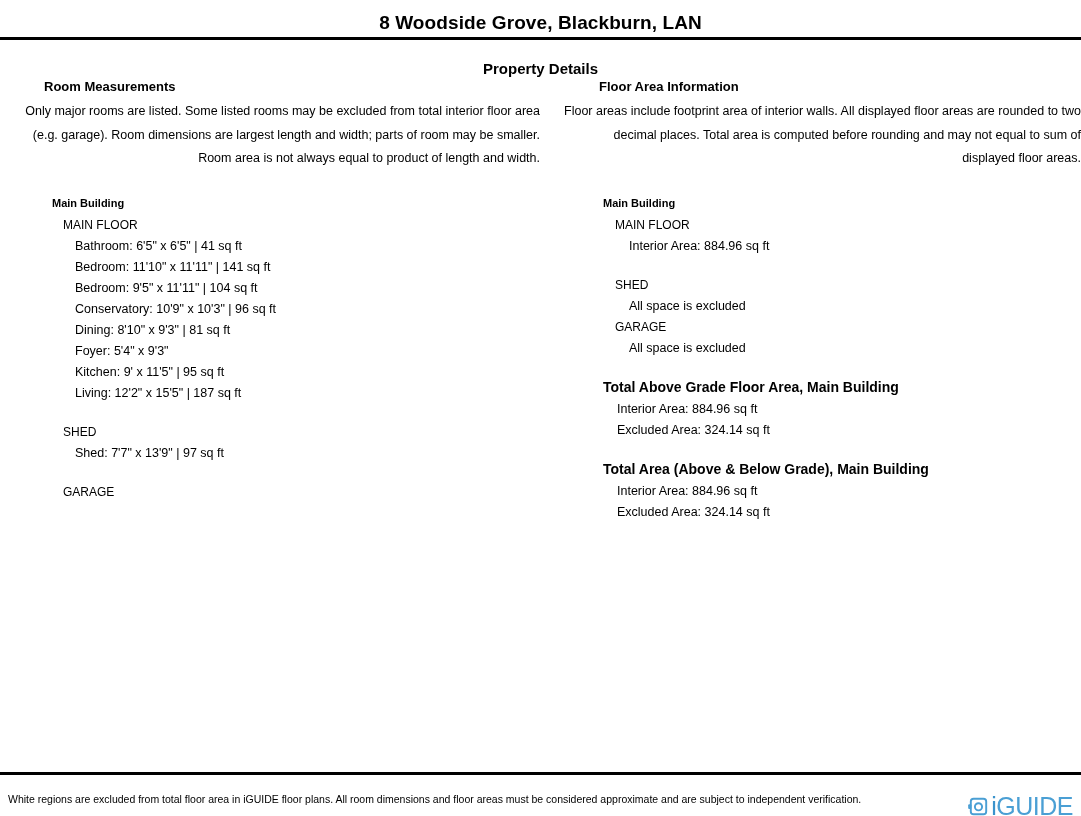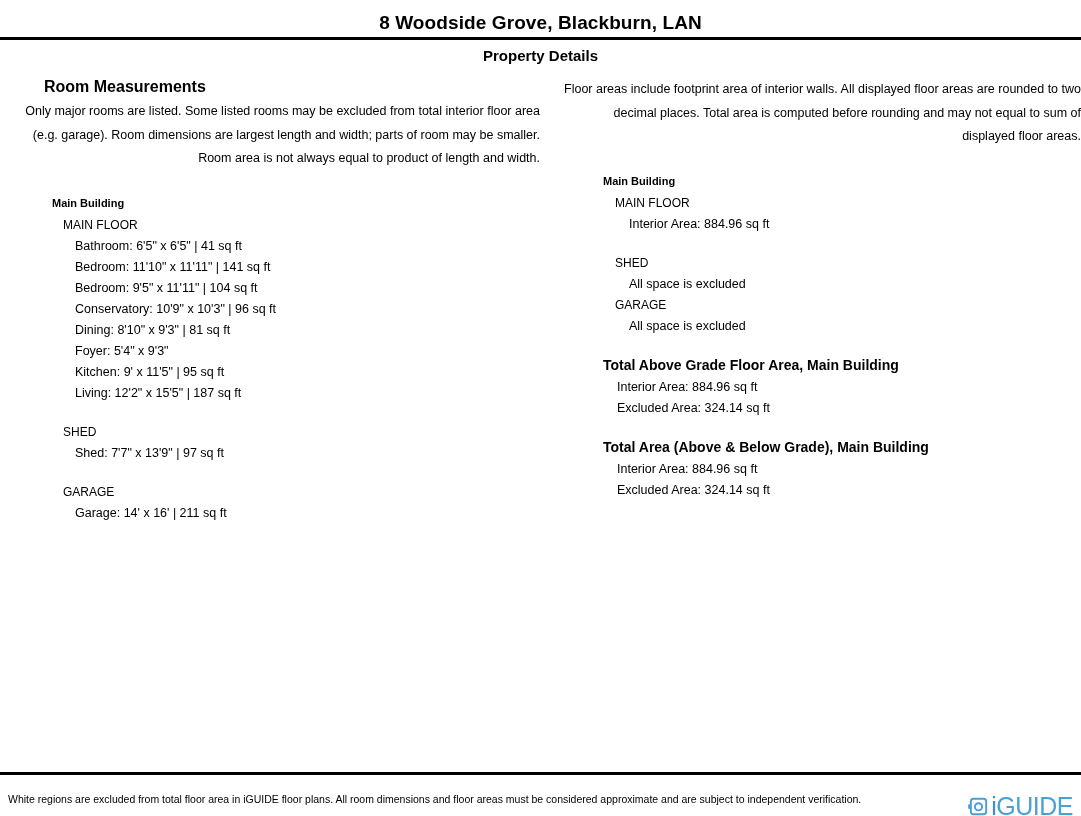--- a/index.html
+++ b/index.html
@@ -35,21 +35,21 @@
     width: 1081px;
     height: 3px;
     background: #000000;
     margin-top: 1px;
   }
   .doc-subtitle {
     text-align: center;
     font-size: 15px;
     font-weight: bold;
     line-height: 20px;
-    padding-top: 6px;
+    padding-top: 19px;
   }
 
   
   .columns {
     position: absolute;
     top: 78px;
     left: 0;
     width: 1081px;
     display: flex;
   }
@@ -61,21 +61,21 @@
     padding-left: 8px;
     padding-right: 16px;
   }
   .col-right {
     width: 525px;
     padding-left: 7px;
     padding-right: 0px;
   }
 
   .section-heading {
-    font-size: 16px;
+    font-size: 13px;
     font-weight: bold;
     line-height: 18px;
     margin: 0 0 4px 0;
     padding-left: 36px;
   }
   .section-note {
     font-size: 12.5px;
     line-height: 23.5px;
     margin: 0;
     white-space: pre-line;
@@ -211,25 +211,25 @@
 
     <div>
       <div class="level-name">SHED</div>
       <div class="detail-line">Shed: 7'7" x 13'9" | 97 sq ft</div>
     </div>
 
     <div class="gap"></div>
 
     <div>
       <div class="level-name">GARAGE</div>
-      <div class="detail-line">Garage: 14' x 16' | 211 sq ft</div>
     </div>
   </div>
 
   <div class="col col-right">
+    <div class="section-heading">Floor Area Information</div>
     <div class="section-note">Floor areas include footprint area of interior walls. All displayed floor areas are rounded to two decimal places. Total area is computed before rounding and may not equal to sum of displayed floor areas.</div>
 
     <div class="block-spacer"></div>
 
     <div class="building-name">Main Building</div>
 
     <div>
       <div class="level-name">MAIN FLOOR</div>
       <div class="detail-line">Interior Area: 884.96 sq ft</div>
     </div>

